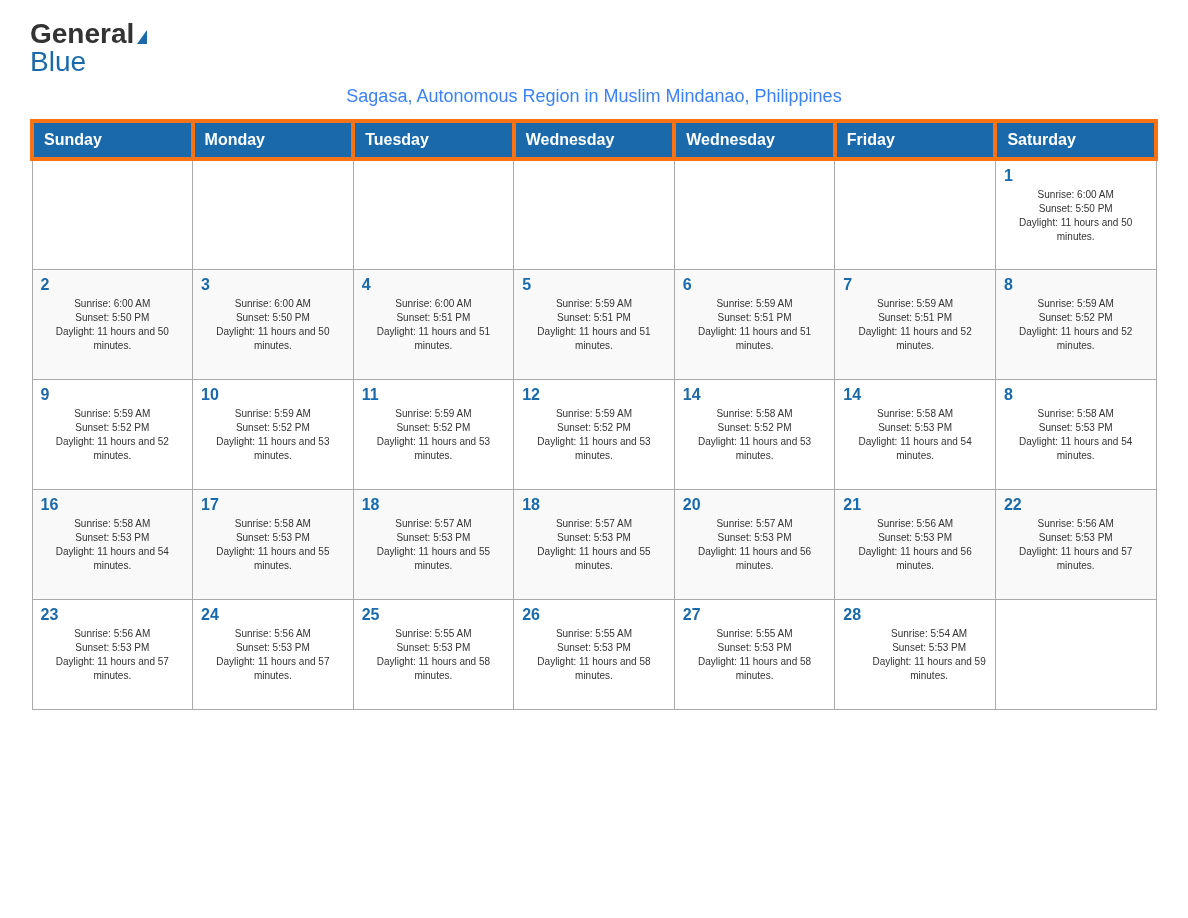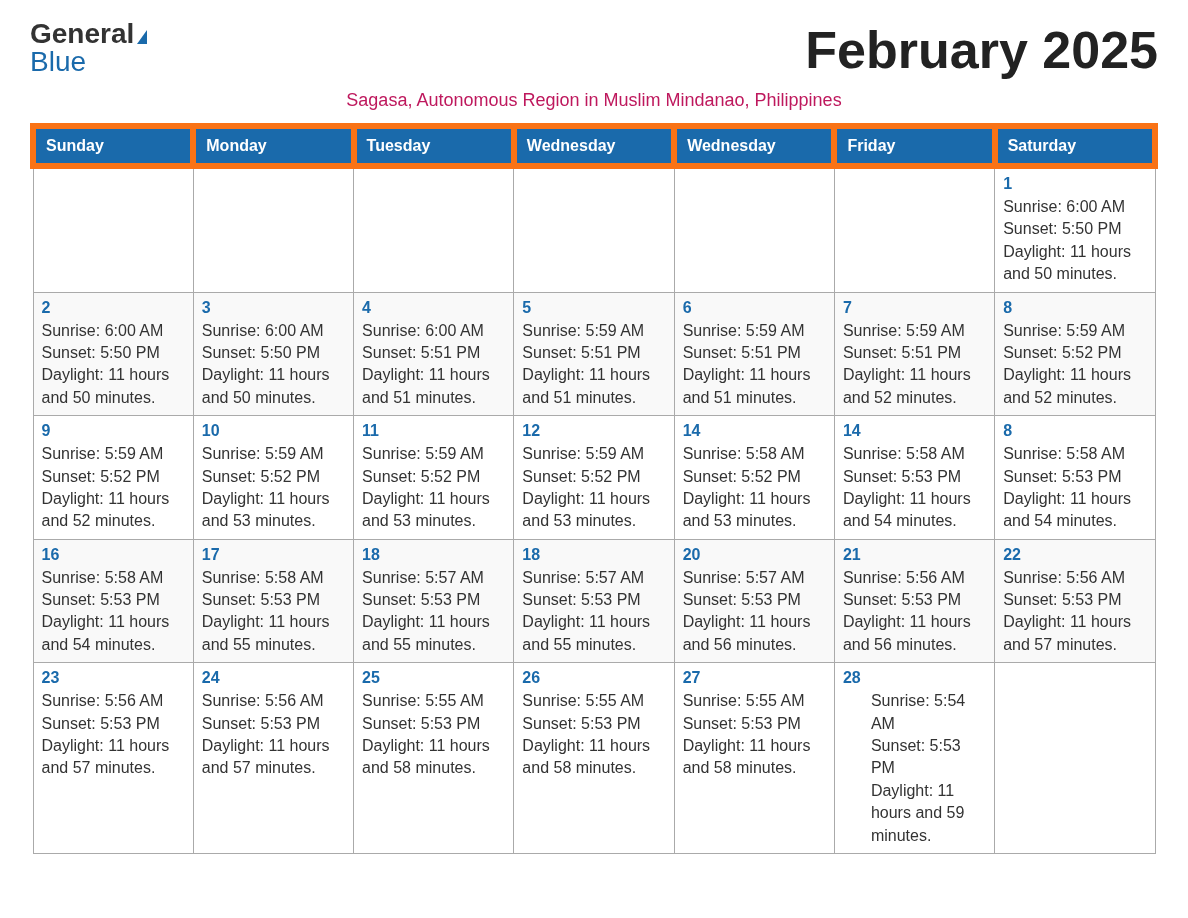--- a/index.html
+++ b/index.html
@@ -47,35 +47,35 @@
     }
     .month-title {
       font-size: 52px;
       font-weight: bold;
       color: #222;
       text-align: right;
     }
     .subtitle {
       text-align: center;
       font-size: 18px;
-      color: #be185d;
+      color: #3b82f6;
       margin-bottom: 12px;
     }
     .calendar {
       width: 100%;
       border-collapse: collapse;
     }
     .calendar th {
       background-color: #1a6aab;
       color: #fff;
       text-align: left;
       padding: 8px 10px;
       font-size: 16px;
       font-weight: bold;
-      border: 6px solid #f97316;
+      border: 4px solid #f97316;
     }
     .calendar td {
       border: 1px solid #aaa;
       vertical-align: top;
       padding: 6px 8px;
       width: calc(100% / 7);
       min-height: 100px;
       font-size: 13px;
       color: #333;
     }
@@ -83,23 +83,24 @@
       height: 110px;
     }
     .day-number {
       font-size: 16px;
       color: #1a6aab;
       font-weight: bold;
       display: block;
       margin-bottom: 3px;
     }
     .day-info {
-      font-size: 16px;
+      font-size: 10px;
       color: #333;
       line-height: 1.4;
+      text-align: center;
     }
     .empty-cell {
       background: #fff;
     }
     
     .calendar tbody tr:nth-child(odd) td {
       background-color: #fff;
     }
     .calendar tbody tr:nth-child(even) td {
       background-color: #f9f9f9;
@@ -108,21 +109,20 @@
 </head>
 <body>
 
 <div class="header">
   <div class="logo">
     <div>
       <span class="logo-general">General</span><span class="logo-triangle"></span>
     </div>
     <span class="logo-blue">Blue</span>
   </div>
-  <div class="month-title">February 2025</div>
 </div>
 
 <div class="subtitle">Sagasa, Autonomous Region in Muslim Mindanao, Philippines</div>
 
 <table class="calendar">
   <thead>
     <tr>
     <th>Sunday</th>
         <th>Monday</th>
         <th>Tuesday</th>

